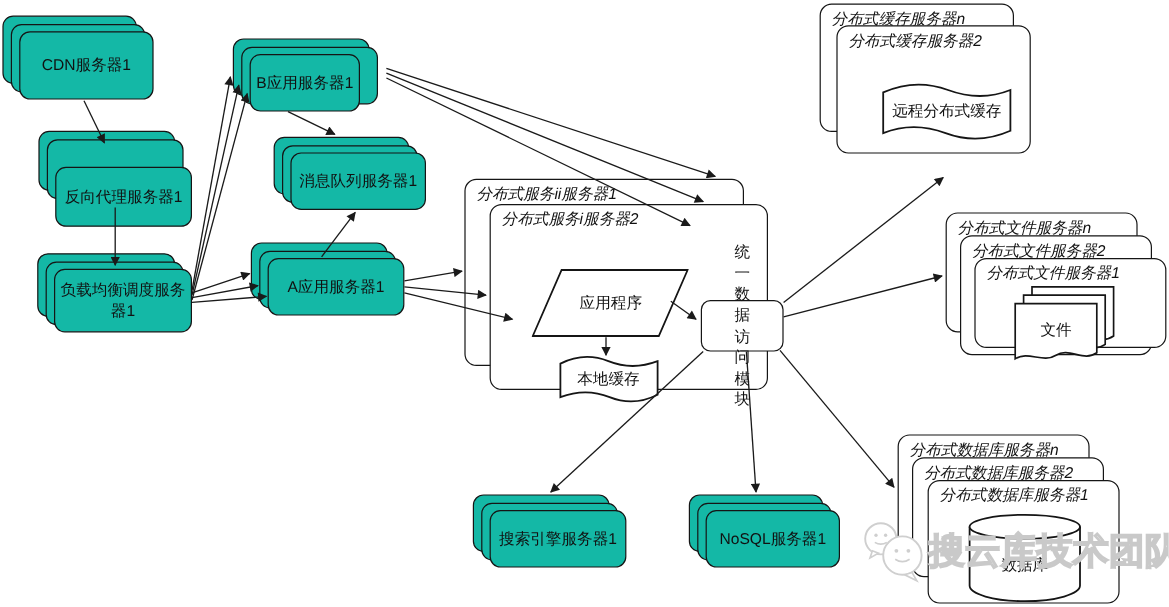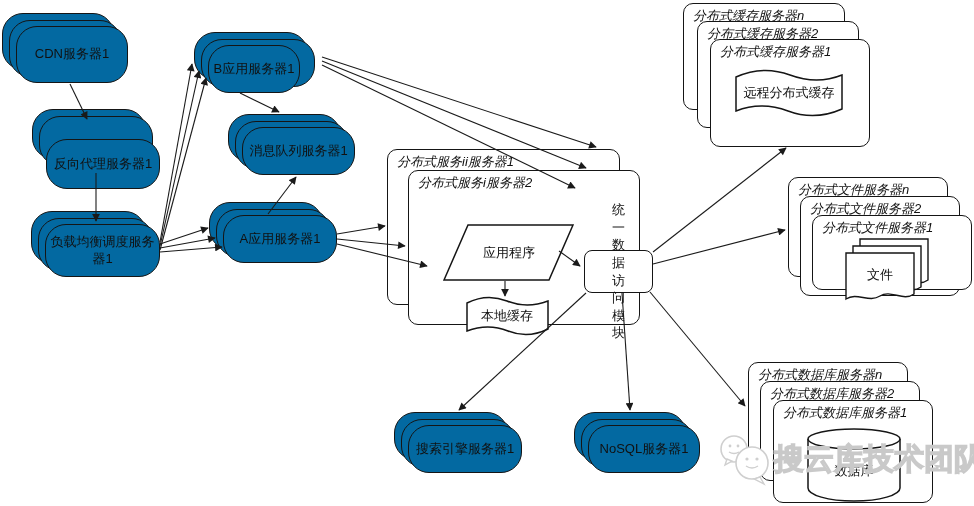--- a/index.html
+++ b/index.html
@@ -2,21 +2,21 @@
 <html><head>
 <meta charset="utf-8">
 <style>
   html,body{margin:0;padding:0;background:#fff;}
   #canvas{
     position:relative;width:974px;height:506px;background:#fff;overflow:hidden;
     font-family:"Liberation Sans","DejaVu Sans",sans-serif;color:#111;
   }
   
   .stack{position:absolute;}
-  .stack .ly{position:absolute;background:#0369a1;border:1.5px solid #151515;border-radius:21px;box-sizing:border-box;}
+  .stack .ly{position:absolute;background:#14b8a6;border:1.5px solid #151515;border-radius:9px;box-sizing:border-box;}
   .stack .front{display:flex;align-items:center;justify-content:center;text-align:center;
     font-size:13px;line-height:1.3;padding:2px 4px;}
   
   .cbox{position:absolute;background:#fff;border:1.5px solid #151515;border-radius:10px;box-sizing:border-box;}
   .cbox .cap{padding:3px 9px;font-size:13px;text-align:left;white-space:nowrap;font-style:italic;}
   
   .module{position:absolute;background:#fff;border:1.5px solid #151515;border-radius:8px;box-sizing:border-box;
     display:flex;align-items:center;justify-content:center;text-align:center;font-size:13px;line-height:1.35;padding:4px 23px;}
   .shape{position:absolute;}
   svg text{font-family:"Liberation Sans","DejaVu Sans",sans-serif;font-size:13px;fill:#111;}
@@ -37,23 +37,20 @@
   </div>
   <div class="cbox" style="left:408px;top:170px;width:232px;height:155px">
     <div class="cap">分布式服务i服务器2</div>
   </div>
 
   <div class="cbox" style="left:683px;top:3px;width:162px;height:107px">
     <div class="cap">分布式缓存服务器n</div>
   </div>
   <div class="cbox" style="left:697px;top:21px;width:162px;height:107px">
     <div class="cap">分布式缓存服务器2</div>
-  </div>
-  <div class="cbox" style="left:710px;top:39px;width:160px;height:108px">
-    <div class="cap">分布式缓存服务器1</div>
   </div>
 
   <div class="cbox" style="left:788px;top:177px;width:160px;height:100px">
     <div class="cap">分布式文件服务器n</div>
   </div>
   <div class="cbox" style="left:800px;top:196px;width:160px;height:100px">
     <div class="cap">分布式文件服务器2</div>
   </div>
   <div class="cbox" style="left:812px;top:215px;width:160px;height:75px">
     <div class="cap">分布式文件服务器1</div>

